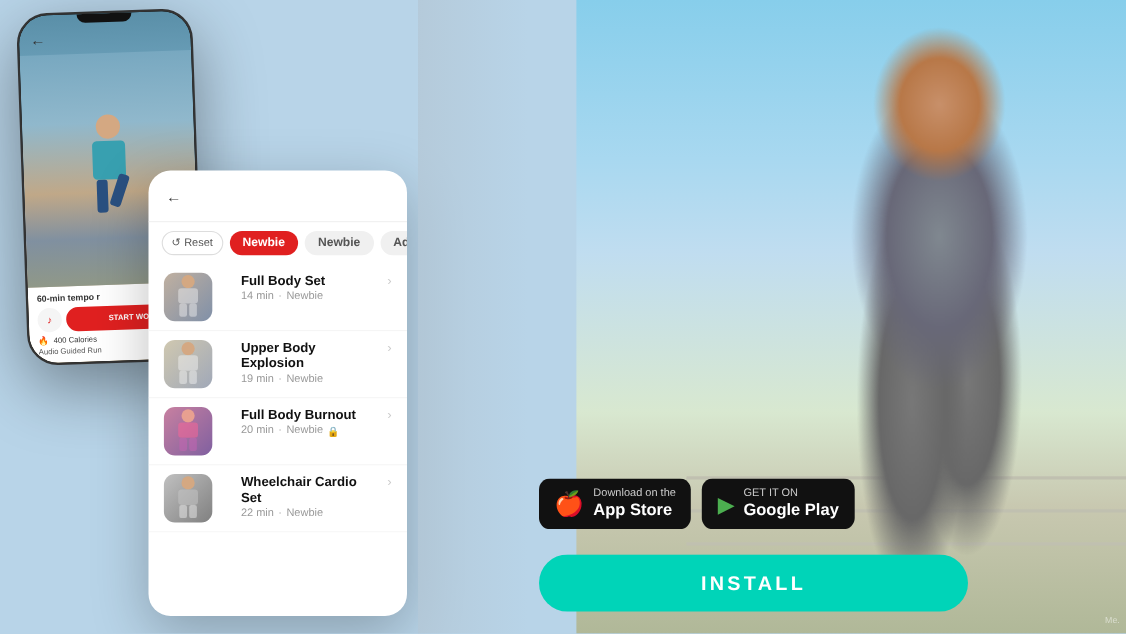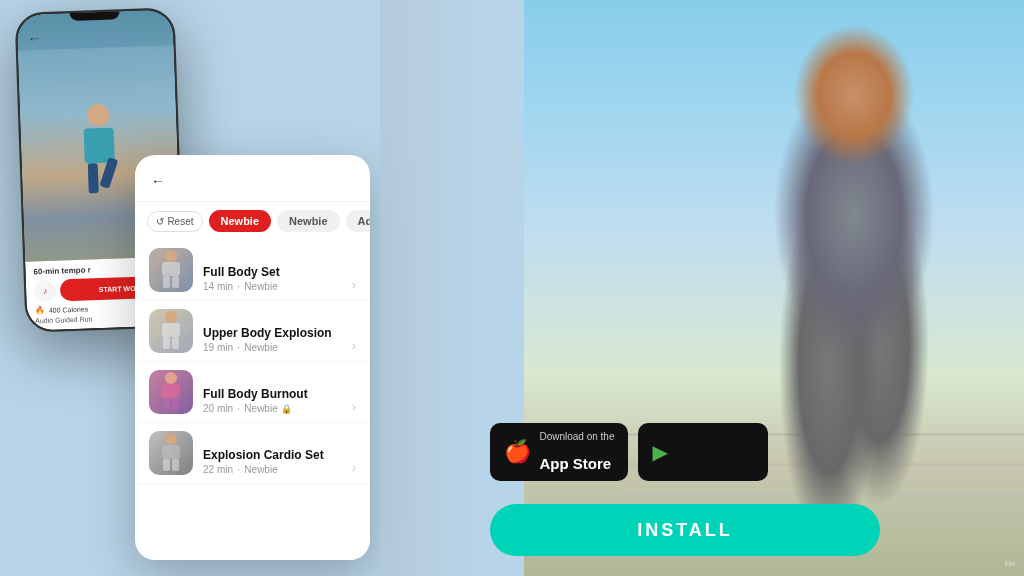--- a/index.html
+++ b/index.html
@@ -245,24 +245,24 @@
       color: #888;
       letter-spacing: 0.5px;
     }
 
     .workout-list {
       overflow: hidden;
     }
 
     .workout-item {
       display: flex;
-      align-items: flex-end;
+      align-items: flex-start;
       padding: 8px 14px;
       border-bottom: 1px solid #f5f5f5;
-      gap: 10px;
+      gap: 26px;
     }
 
     .workout-thumb {
       width: 44px;
       height: 44px;
       border-radius: 10px;
       flex-shrink: 0;
       overflow: hidden;
       display: flex;
       align-items: center;
@@ -380,21 +380,20 @@
     .store-small {
       font-size: 10px;
       color: #ccc;
       line-height: 1.2;
     }
 
     .store-large {
       font-size: 15px;
       font-weight: 700;
       line-height: 1.2;
-      margin-top: 12px;
     }
 
     
     .install-btn {
       position: absolute;
       left: 490px;
       bottom: 20px;
       width: 390px;
       height: 52px;
       background: #00d4b8;
@@ -612,21 +611,21 @@
         <div class="thumb-person">
           <div class="tp-head" style="background:#d4a882;"></div>
           <div class="tp-body" style="background:rgba(200,200,200,0.5);"></div>
           <div class="tp-legs">
             <div class="tp-leg"></div>
             <div class="tp-leg"></div>
           </div>
         </div>
       </div>
       <div class="workout-info">
-        <div class="workout-name">Explosion Cardio Set</div>
+        <div class="workout-name">Wheelchair Cardio Set</div>
         <div class="workout-meta">
           <span>22 min</span>
           <span>·</span>
           <span>Newbie</span>
         </div>
       </div>
       <span class="workout-arrow">›</span>
     </div>
 
   </div>
@@ -635,20 +634,24 @@
 <div class="store-buttons">
   <div class="store-btn">
     <span class="store-icon">🍎</span>
     <div class="store-text-group">
       <span class="store-small">Download on the</span>
       <span class="store-large">App Store</span>
     </div>
   </div>
   <div class="store-btn">
     <span class="store-icon" style="font-size:20px; color:#4CAF50;">▶</span>
+    <div class="store-text-group">
+      <span class="store-small">GET IT ON</span>
+      <span class="store-large">Google Play</span>
+    </div>
   </div>
 </div>
 
 <div class="install-btn">
   <span class="install-text">INSTALL</span>
 </div>
 
 <div class="watermark">Me.</div>
 
 </body></html>

